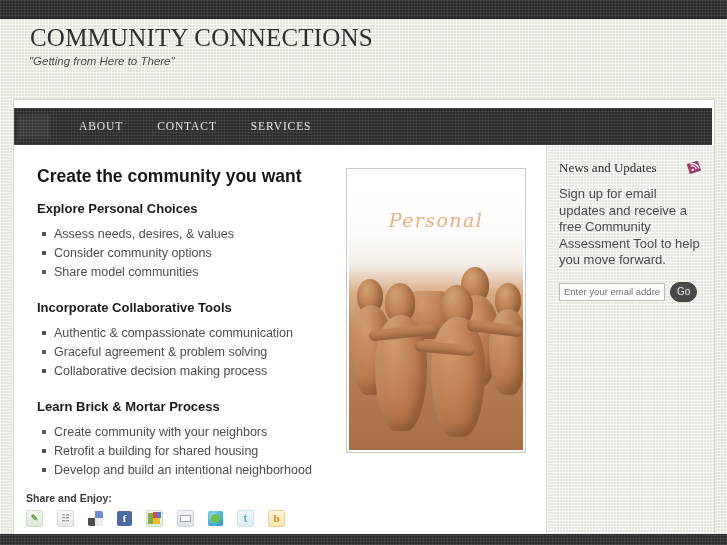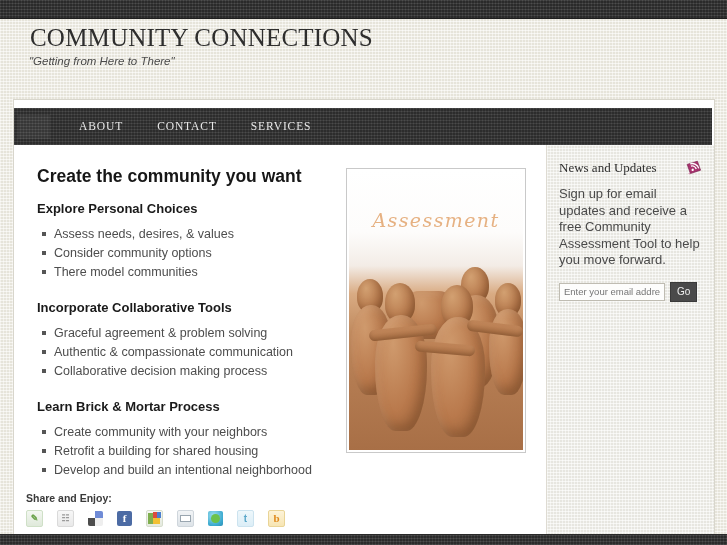--- a/index.html
+++ b/index.html
@@ -342,21 +342,21 @@
   }
   .go-button {
     height: 20px;
     min-width: 24px;
     padding: 0 6px;
     background: #4a4a4a;
     color: #f0f0f0;
     border: 1px solid #3a3a3a;
     font-family: "Liberation Sans", sans-serif;
     font-size: 10px;
-    border-radius: 0;
+    border-radius: 10px;
     cursor: pointer;
     line-height: 18px;
   }
 </style>
 </head>
 <body>
 
 <div class="page-bg"></div>
 
 <div class="top-strip"></div>
@@ -379,29 +379,29 @@
 
 <div class="content">
   <div class="content-inner">
     <div class="main-heading">Create the community you want</div>
 
     <div class="sect-1">
       <div class="sub-heading">Explore Personal Choices</div>
       <ul class="bullets">
         <li>Assess needs, desires, &amp; values</li>
         <li>Consider community options</li>
-        <li>There model communities</li>
+        <li>Share model communities</li>
       </ul>
     </div>
 
     <div class="sect-2">
       <div class="sub-heading">Incorporate Collaborative Tools</div>
       <ul class="bullets">
+        <li>Authentic &amp; compassionate communication</li>
         <li>Graceful agreement &amp; problem solving</li>
-        <li>Authentic &amp; compassionate communication</li>
         <li>Collaborative decision making process</li>
       </ul>
     </div>
 
     <div class="sect-3">
       <div class="sub-heading">Learn Brick &amp; Mortar Process</div>
       <ul class="bullets">
         <li>Create community with your neighbors</li>
         <li>Retrofit a building for shared housing</li>
         <li>Develop and build an intentional neighborhood</li>
@@ -427,21 +427,21 @@
     <div class="clay-head" style="left:36px; top:112px; width:30px; height:40px; z-index:20;"></div>
     <div class="clay" style="left:26px; top:144px; width:52px; height:116px; z-index:20;"></div>
 
     <div class="clay-head" style="left:92px; top:114px; width:32px; height:42px; z-index:22;"></div>
     <div class="clay" style="left:82px; top:146px; width:54px; height:120px; z-index:22;"></div>
 
     <div class="clay-arm" style="left:20px; top:156px; width:68px; height:11px; transform:rotate(-6deg); z-index:26;"></div>
     <div class="clay-arm" style="left:66px; top:172px; width:60px; height:11px; transform:rotate(5deg); z-index:26;"></div>
     <div class="clay-arm" style="left:118px;top:152px; width:56px; height:11px; transform:rotate(7deg); z-index:26;"></div>
 
-    <div class="belonging-text">Assessment</div>
+    <div class="belonging-text">Personal</div>
   </div>
 </div>
 
 <div class="share-row">
   <div class="share-label">Share and Enjoy:</div>
   <div class="share-icons">
     <div class="share-icon si-print">✎</div>
     <div class="share-icon si-pdf">☷</div>
     <div class="share-icon si-delicious">
         <span class="dl-bl"></span>

